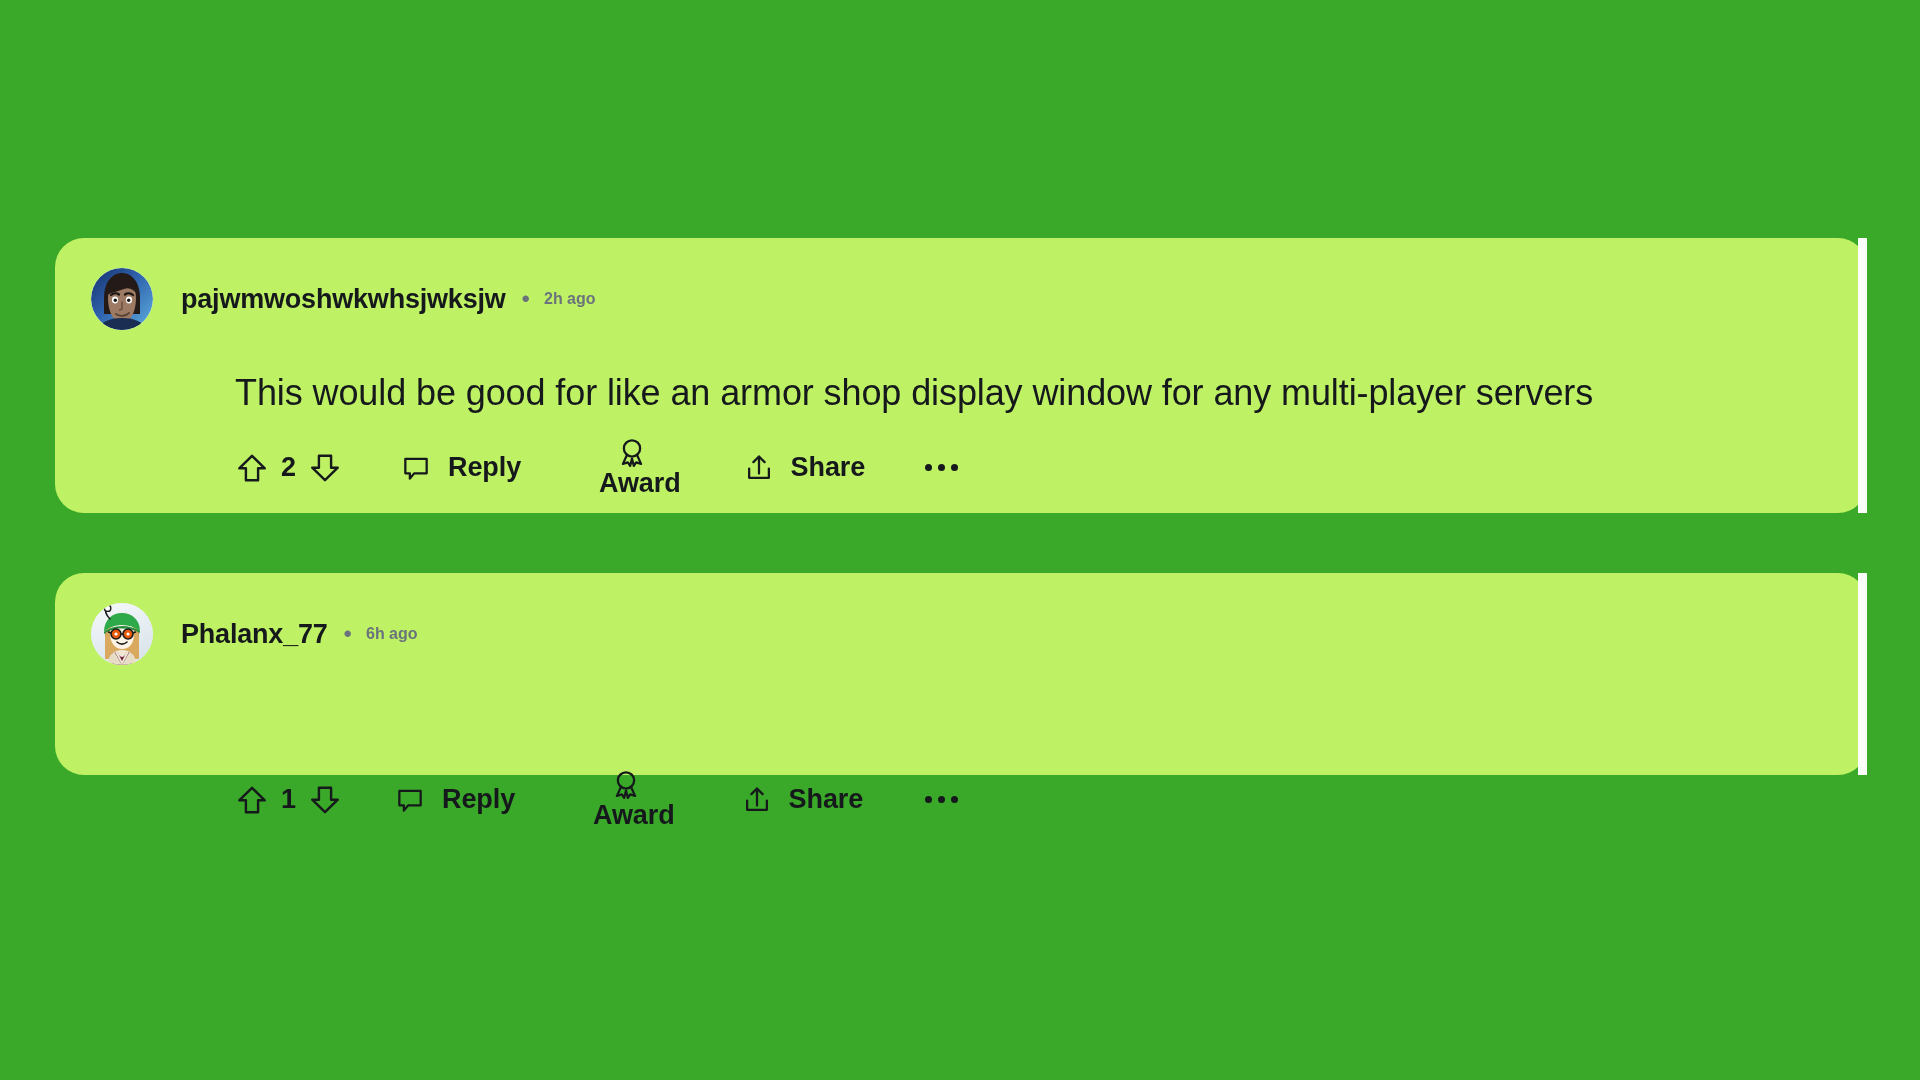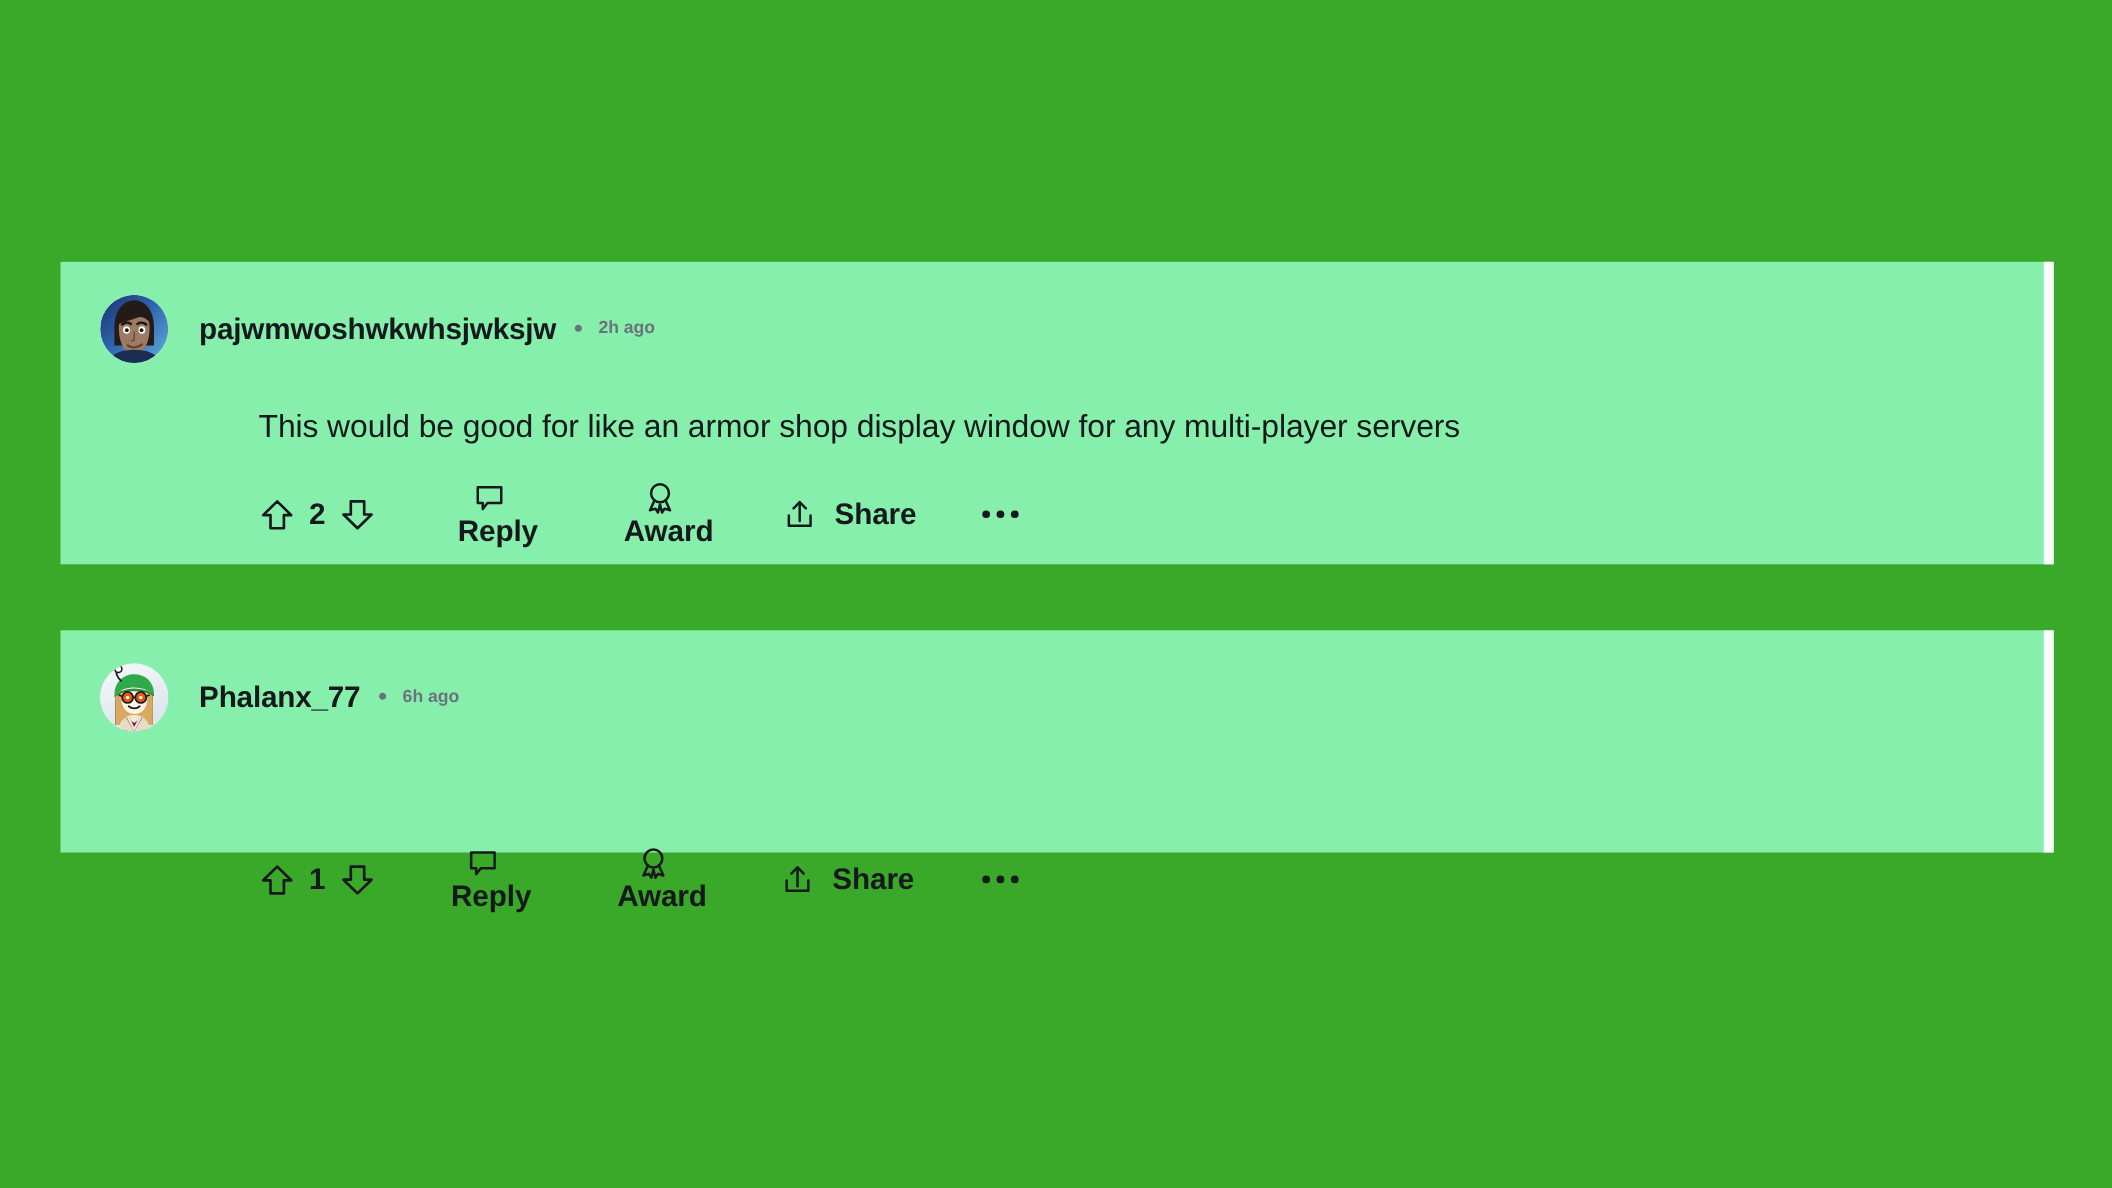--- a/index.html
+++ b/index.html
@@ -20,22 +20,23 @@
     left: 0;
     top: 0;
     width: 1920px;
     height: 1080px;
     background: #3aa828;
   }
 
   
   .comment-card {
     position: absolute;
-    background: #86efac;
+    background: #bef264;
     box-sizing: border-box;
+    border-radius: 29px;
   }
   .comment-card.card-1 {
     left: 55px;
     top: 238px;
     width: 1812px;
     height: 275px;
   }
   .comment-card.card-2 {
     left: 55px;
     top: 573px;
@@ -91,21 +92,21 @@
     font-size: 16px;
     color: #6a737c;
     white-space: nowrap;
     font-weight: bold;
   }
 
   
   .comment-body {
     position: absolute;
     left: 180px;
-    font-size: 29px;
+    font-size: 36px;
     color: #16191c;
     white-space: nowrap;
     letter-spacing: -0.1px;
   }
   .card-1 .comment-body { top: 360px; }
   .card-2 .comment-body { top: 0; }
   .card-1 .comment-body { top: 134px; }
   .card-2 .comment-body { top: 132px; }
 
   
@@ -146,21 +147,21 @@
     white-space: nowrap;
   }
   .action-label {
     font-size: 27px;
     font-weight: bold;
     color: #16191c;
     margin-left: 16px;
     letter-spacing: -0.1px;
   }
 
-  .gap-reply   { margin-left: 58px; flex-direction: column; }
+  .gap-reply   { margin-left: 58px; }
   .gap-award   { margin-left: 62px; flex-direction: column; }
   .gap-share   { margin-left: 62px; }
   .gap-more    { margin-left: 56px; }
 
   .card-2 .gap-reply { margin-left: 52px; }
   .card-2 .gap-award { margin-left: 62px; }
   .card-2 .gap-share { margin-left: 66px; }
   .card-2 .gap-more  { margin-left: 58px; }
 
   .more-dots {

